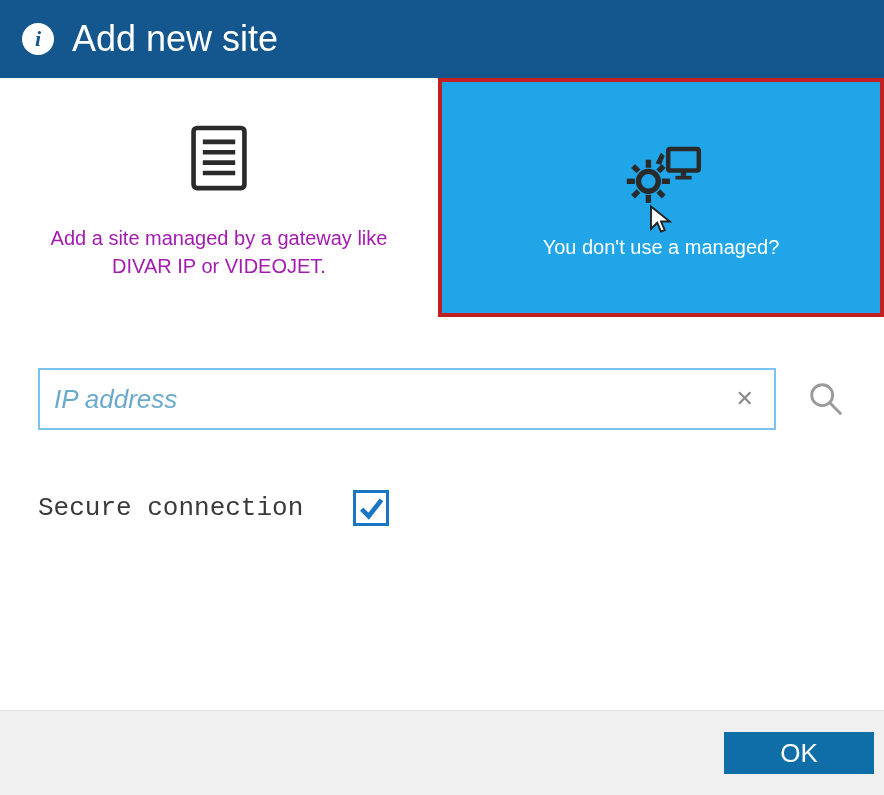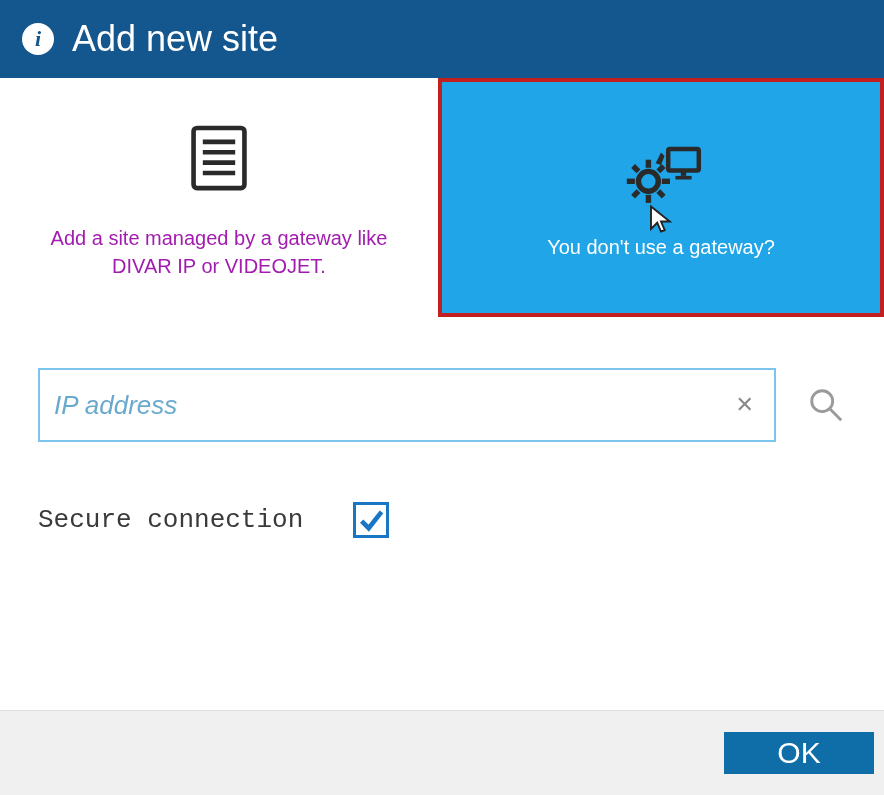--- a/index.html
+++ b/index.html
@@ -93,21 +93,21 @@
       background: #fff;
     }
     .ip-row {
       display: flex;
       align-items: center;
       gap: 30px;
     }
     .ip-input-wrap {
       flex: 1;
       border: 2px solid #7ac4ee;
-      height: 74px;
+      height: 62px;
       display: flex;
       align-items: center;
       padding: 0 14px;
       position: relative;
     }
     .ip-input {
       flex: 1;
       border: none;
       outline: none;
       font-size: 26px;
@@ -159,21 +159,21 @@
       border-top: 1px solid #e0e0e0;
       display: flex;
       align-items: center;
       justify-content: flex-end;
       padding: 0 10px;
       gap: 20px;
     }
     .btn {
       width: 150px;
       height: 42px;
-      font-size: 30px;
+      font-size: 26px;
       border: none;
       cursor: pointer;
       display: flex;
       align-items: center;
       justify-content: center;
     }
     .btn-primary {
       background: #0f6ea8;
       color: #fff;
     }
@@ -226,21 +226,21 @@
             <line x1="-24" y1="0" x2="-15" y2="0"></line>
             <line x1="24" y1="0" x2="15" y2="0"></line>
             <line x1="-17" y1="-17" x2="-11" y2="-11"></line>
             <line x1="17" y1="17" x2="11" y2="11"></line>
             <line x1="-17" y1="17" x2="-11" y2="11"></line>
             <line x1="17" y1="-17" x2="11" y2="-11"></line>
           </g>
         </g>
       </svg>
     </div>
-    <div class="option-text">You don't use a gateway?</div>
+    <div class="option-text">You don't use a managed?</div>
     <div class="cursor-overlay">
       <svg width="26" height="30" viewBox="0 0 20 24">
         <path d="M2 2 L2 20 L7 15 L10 22 L13 21 L10 14 L17 14 Z" fill="#fff" stroke="#222" stroke-width="1.5"></path>
       </svg>
     </div>
   </div>
 </div>
 
 <div class="body-area">
   <div class="ip-row">

